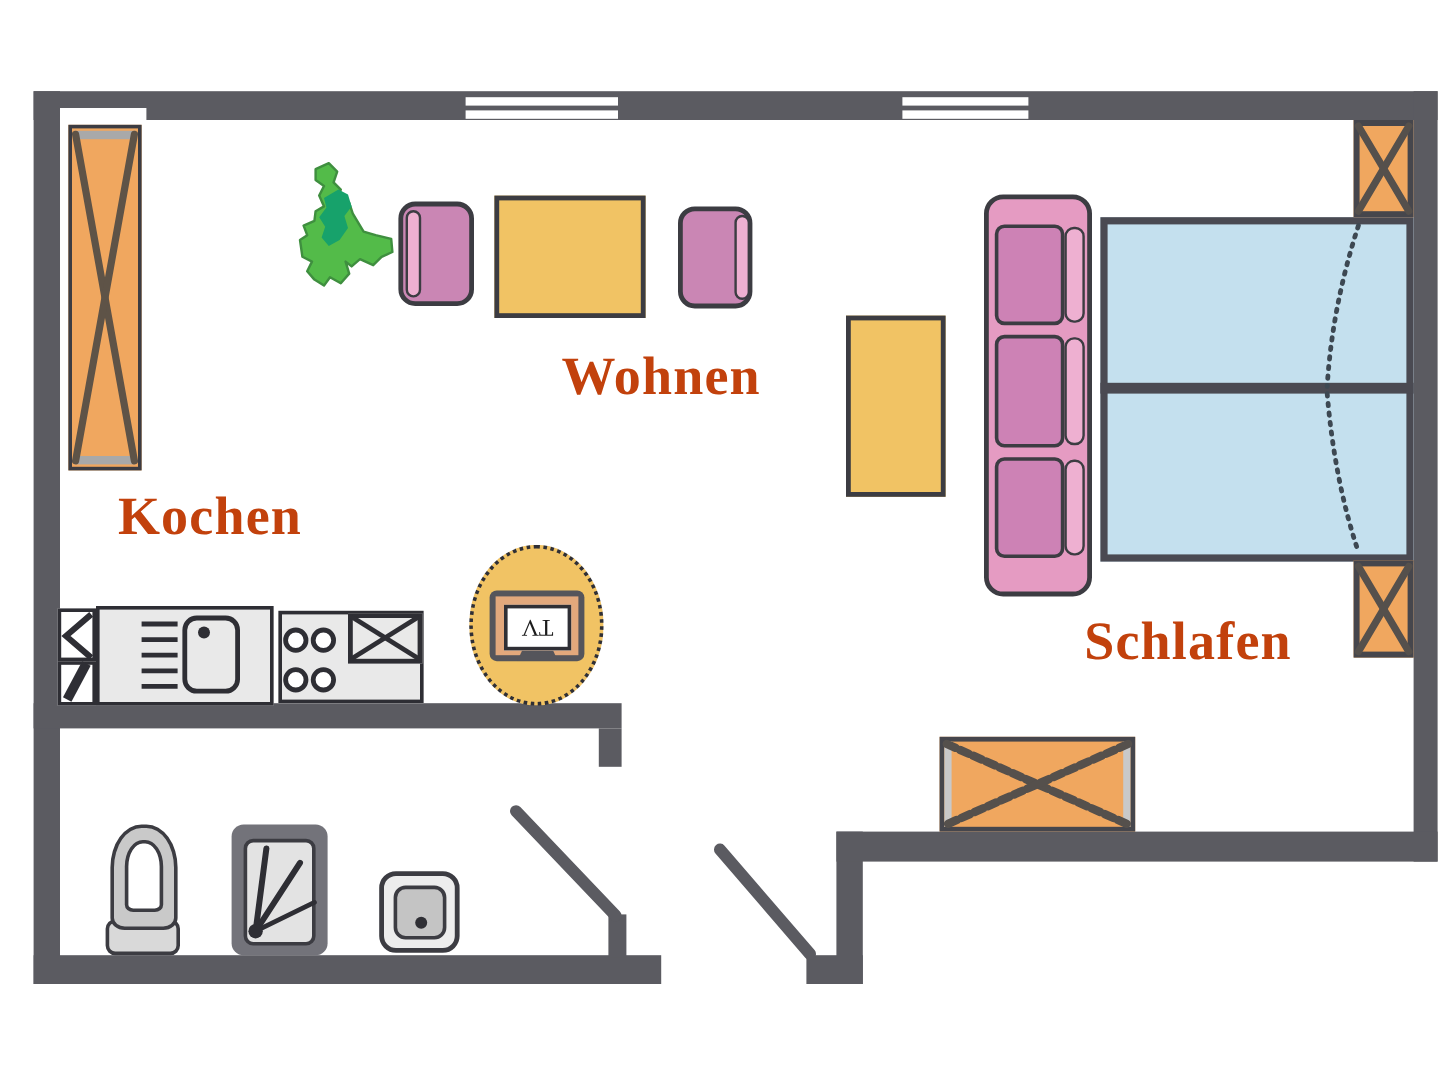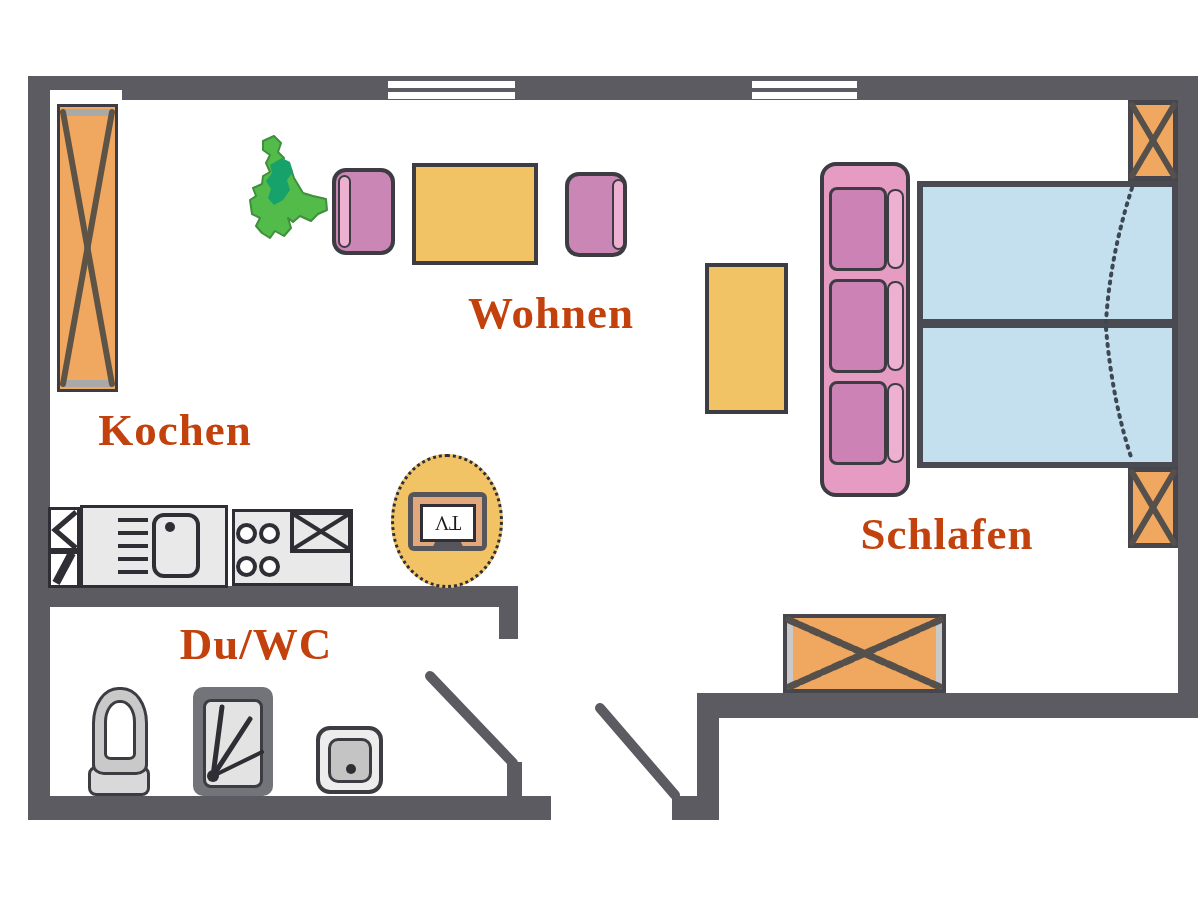--- a/index.html
+++ b/index.html
@@ -175,16 +175,15 @@
                L313,196 L326,199 L327,210 L318,214 L311,221 L300,216 L293,222 L288,218 L291,228
                L284,236 L275,231 L270,238 L262,233 L256,226 L260,218 L252,214 L250,200 L256,196
                L253,188 L262,184 L263,176 L270,172 L266,163 L270,155 L263,150 Z" fill="var(--plant_green)" stroke="#3f8f3f" stroke-width="2" stroke-linejoin="round"></path>
       <path d="M282,158 L290,162 L293,172 L287,180 L290,190 L283,200 L274,205 L268,198 L271,189
                L266,181 L272,173 L270,165 Z" fill="var(--plant_green_dark)" stroke="none"></path>
     </g>
   </svg>
 
   <div class="room-label" style="left:175px;top:430px;">Kochen</div>
   <div class="room-label" style="left:551px;top:313px;">Wohnen</div>
-  <div class="room-label" style="left:947px;top:534px;">Schlafen</div>
-  <div class="room-label" style="left:256px;top:644px;">Du/WC</div>
+  <div class="room-label" style="left:990px;top:534px;">Schlafen</div>
 
 </div>
 
 </body></html>

